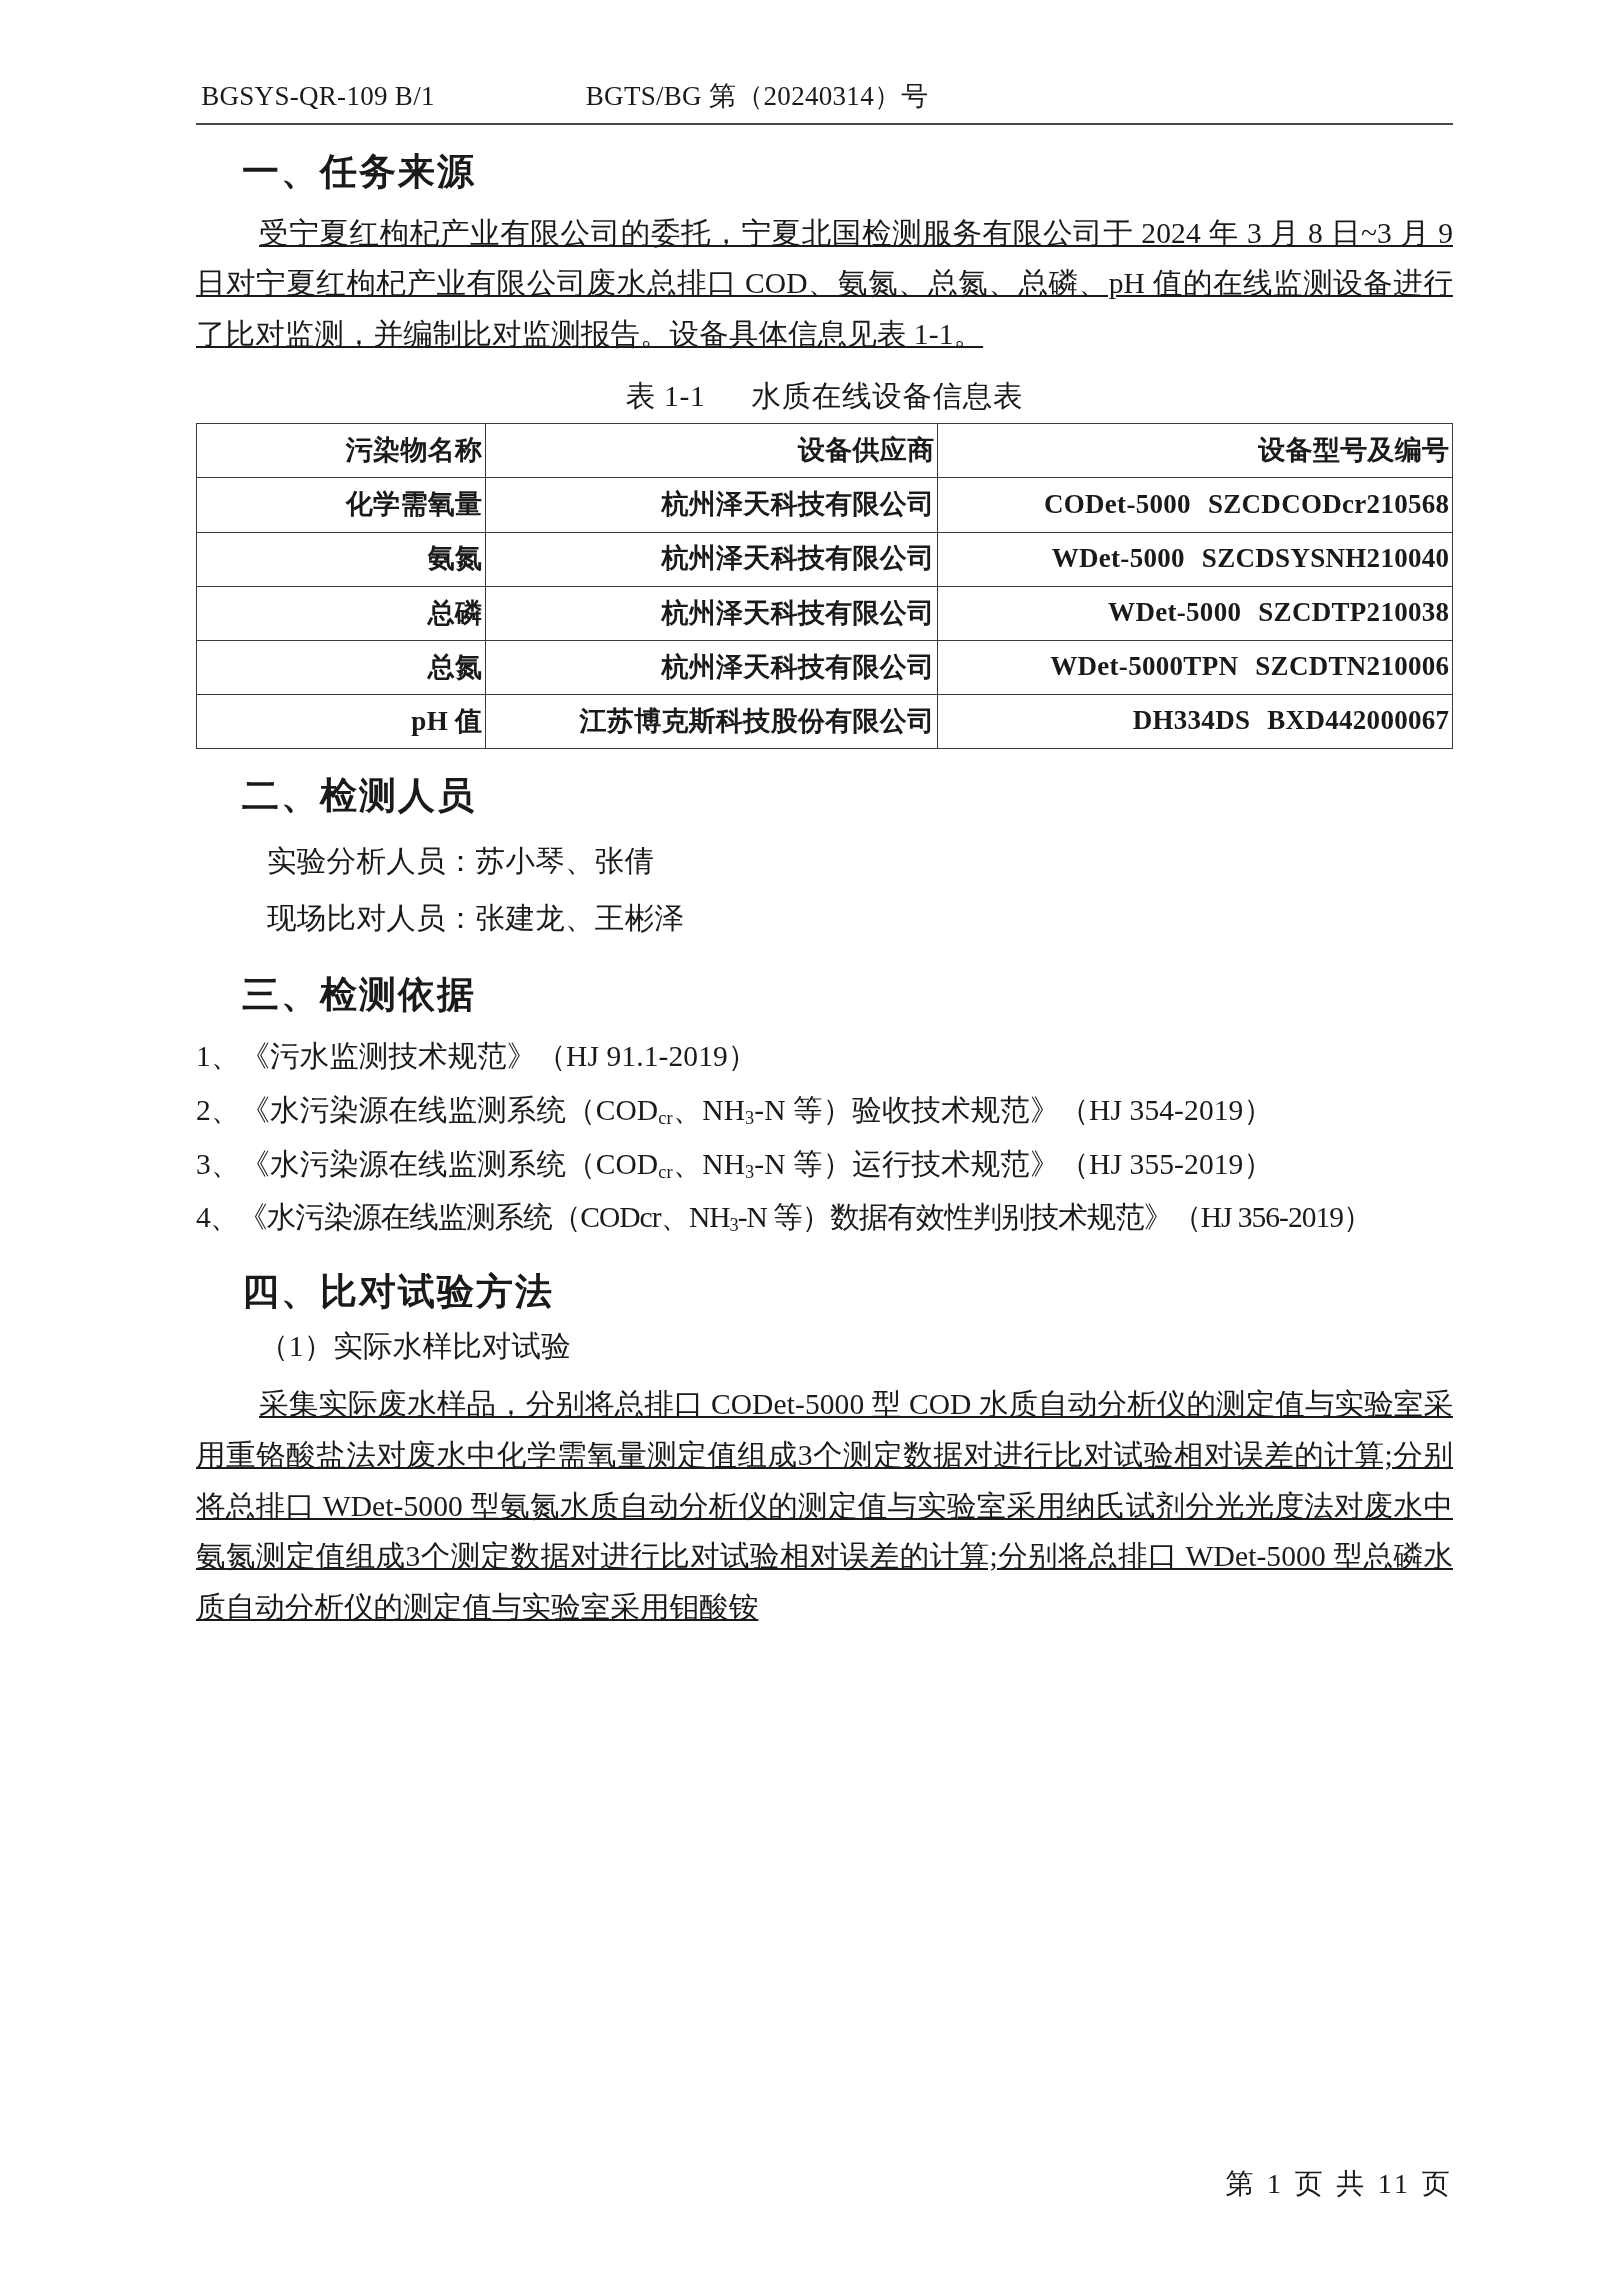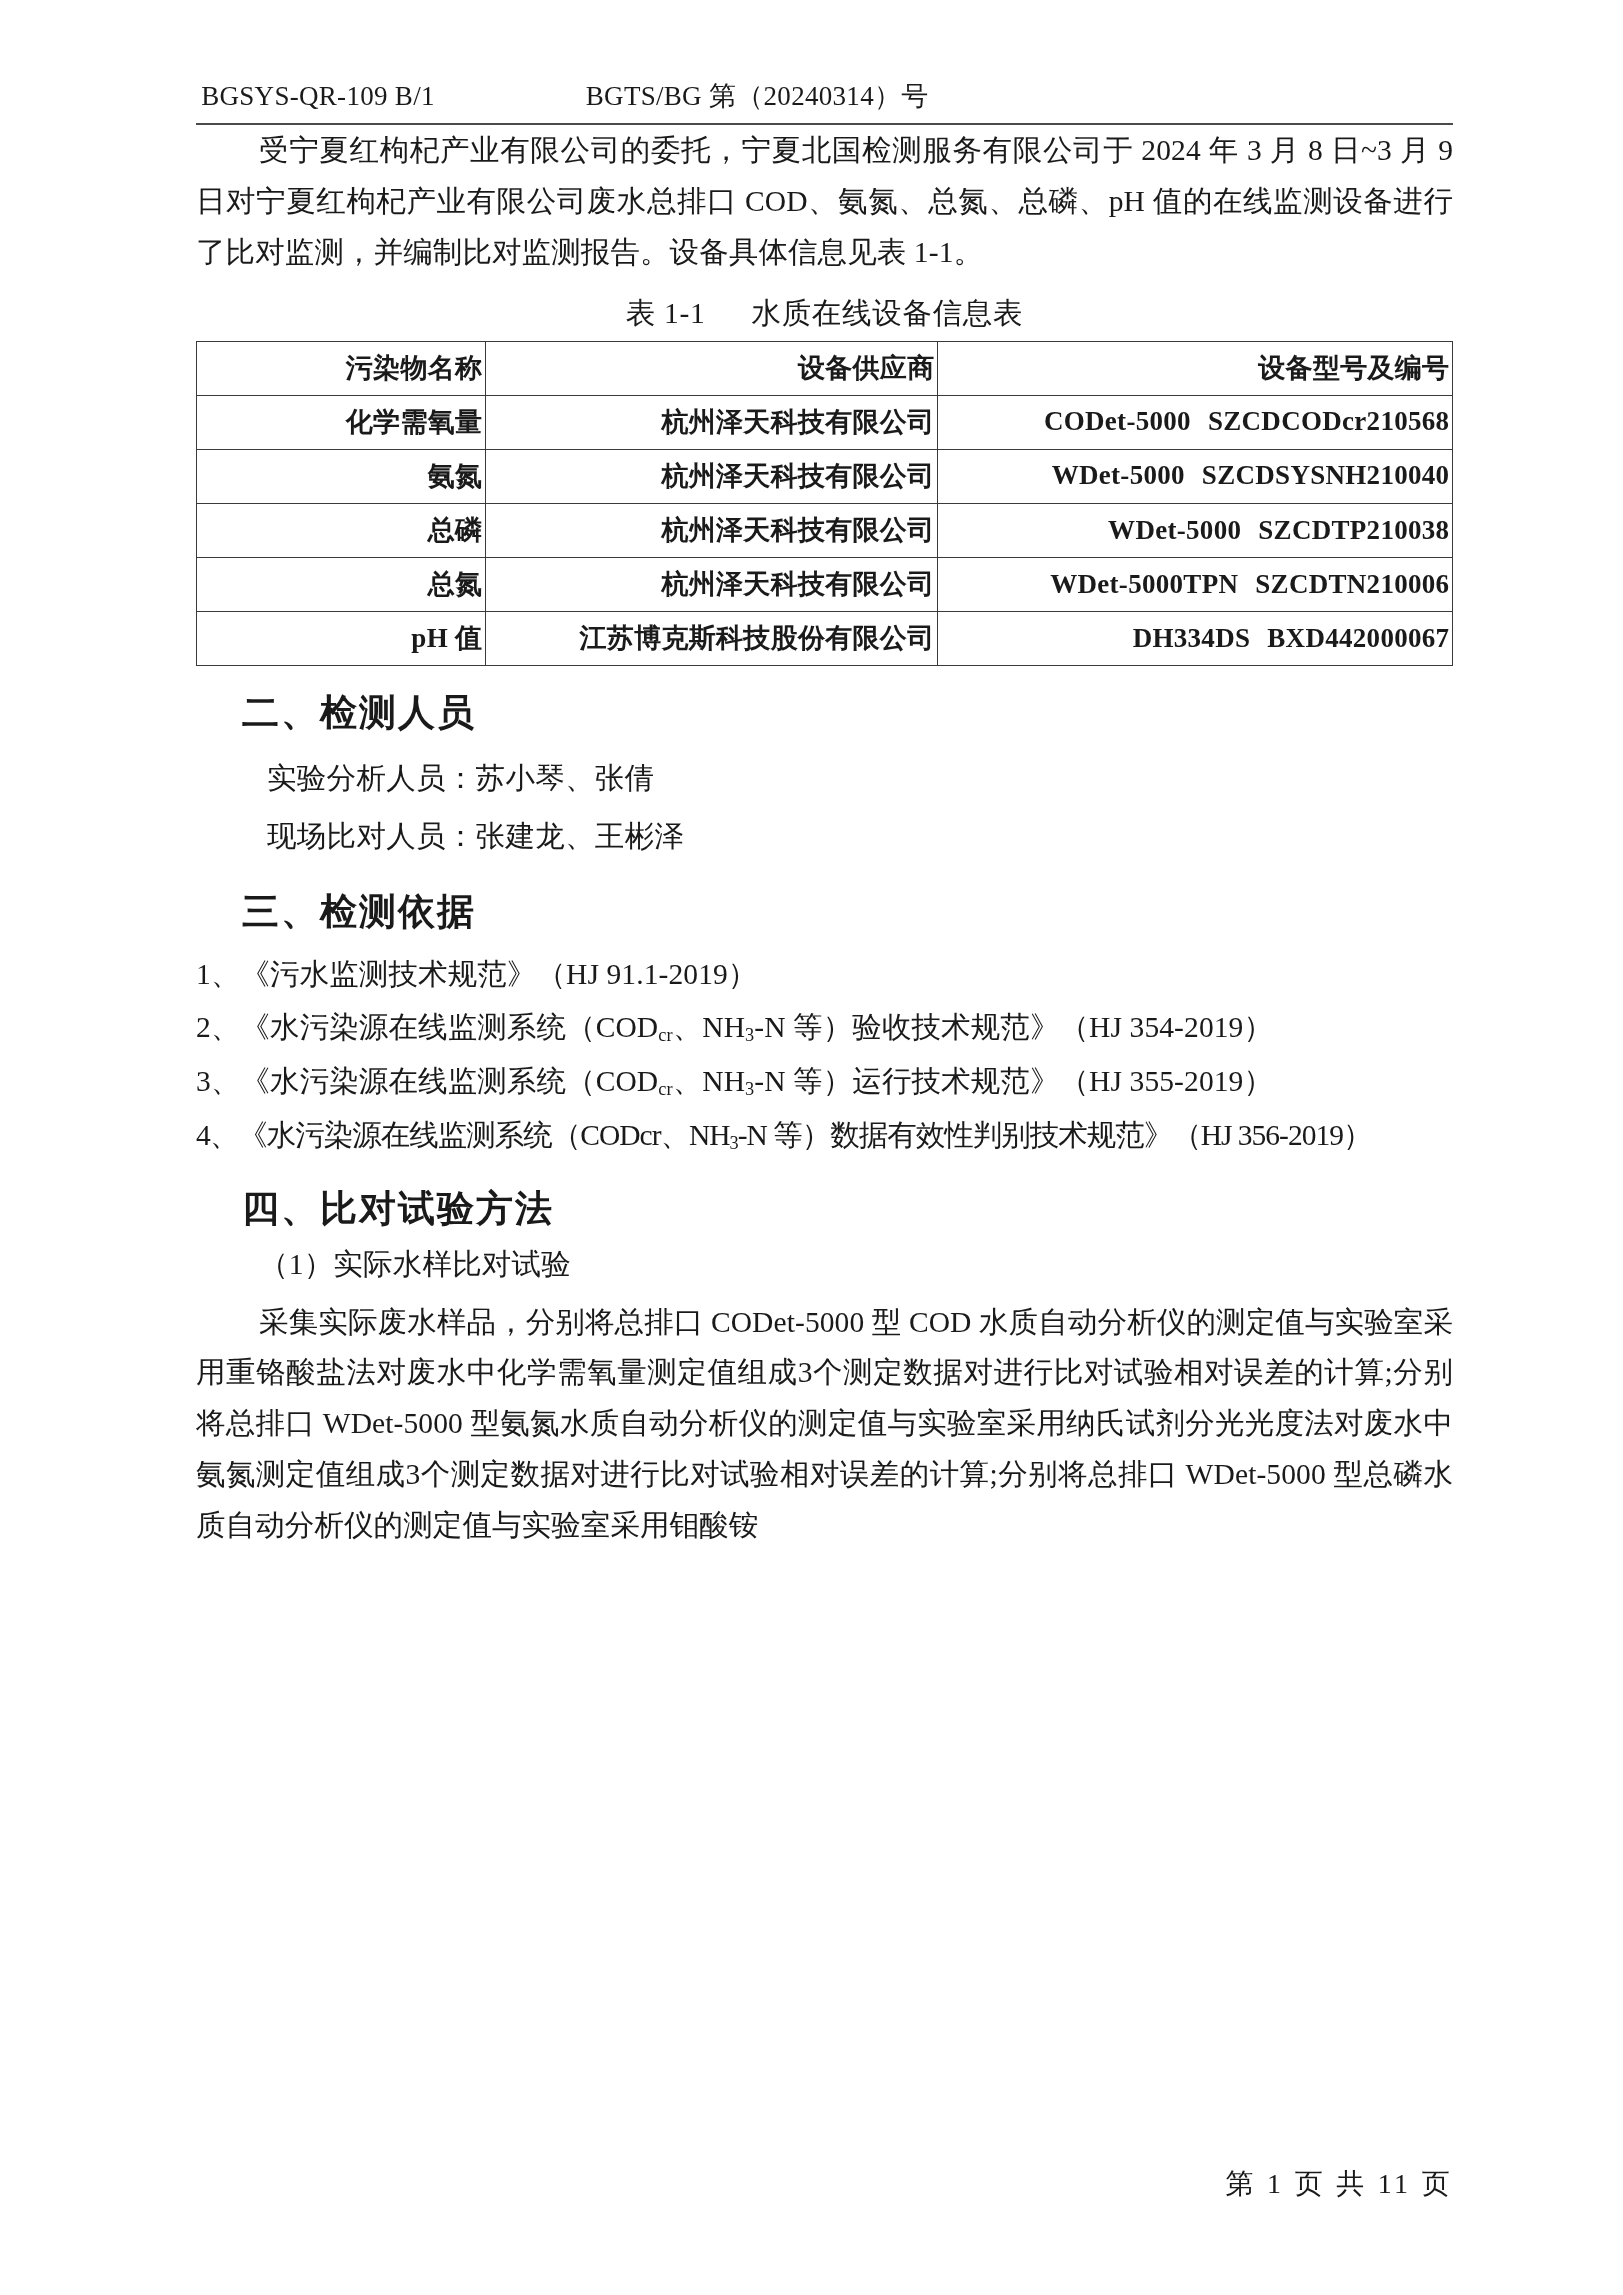--- a/index.html
+++ b/index.html
@@ -57,20 +57,21 @@
   p.body-line {
     font-size: 29.5px;
     line-height: 1.72;
     margin: 0;
     text-align: justify;
     text-justify: inter-ideograph;
     letter-spacing: 0.1px;
   }
   p.indent {
     text-indent: 63px;
+    text-decoration: underline;
   }
   .para-block p.body-line {
     margin: 0;
   }
 
   
   .table-caption {
     text-align: center;
     font-size: 29.5px;
     margin: 17px 0 6.5px 0;
@@ -161,20 +162,21 @@
 <body>
 
 <div class="page">
 
   <div class="doc-header">
     <span class="code">BGSYS-QR-109 B/1</span>
     <span class="report-no">BGTS/BG 第（20240314）号</span>
   </div>
   <div class="header-rule"></div>
 
+  <h2 class="sec-title">一、任务来源</h2>
   <p class="body-line indent">受宁夏红枸杞产业有限公司的委托，宁夏北国检测服务有限公司于 2024 年 3 月 8 日~3 月 9 日对宁夏红枸杞产业有限公司废水总排口 COD、氨氮、总氮、总磷、pH 值的在线监测设备进行了比对监测，并编制比对监测报告。设备具体信息见表 1-1。</p>
 
   <div class="table-caption">
     <span>表 1-1</span><span class="gap"></span><span>水质在线设备信息表</span>
   </div>
 
   <table class="info-table">
     <colgroup>
       <col class="c1">
         <col class="c2">

